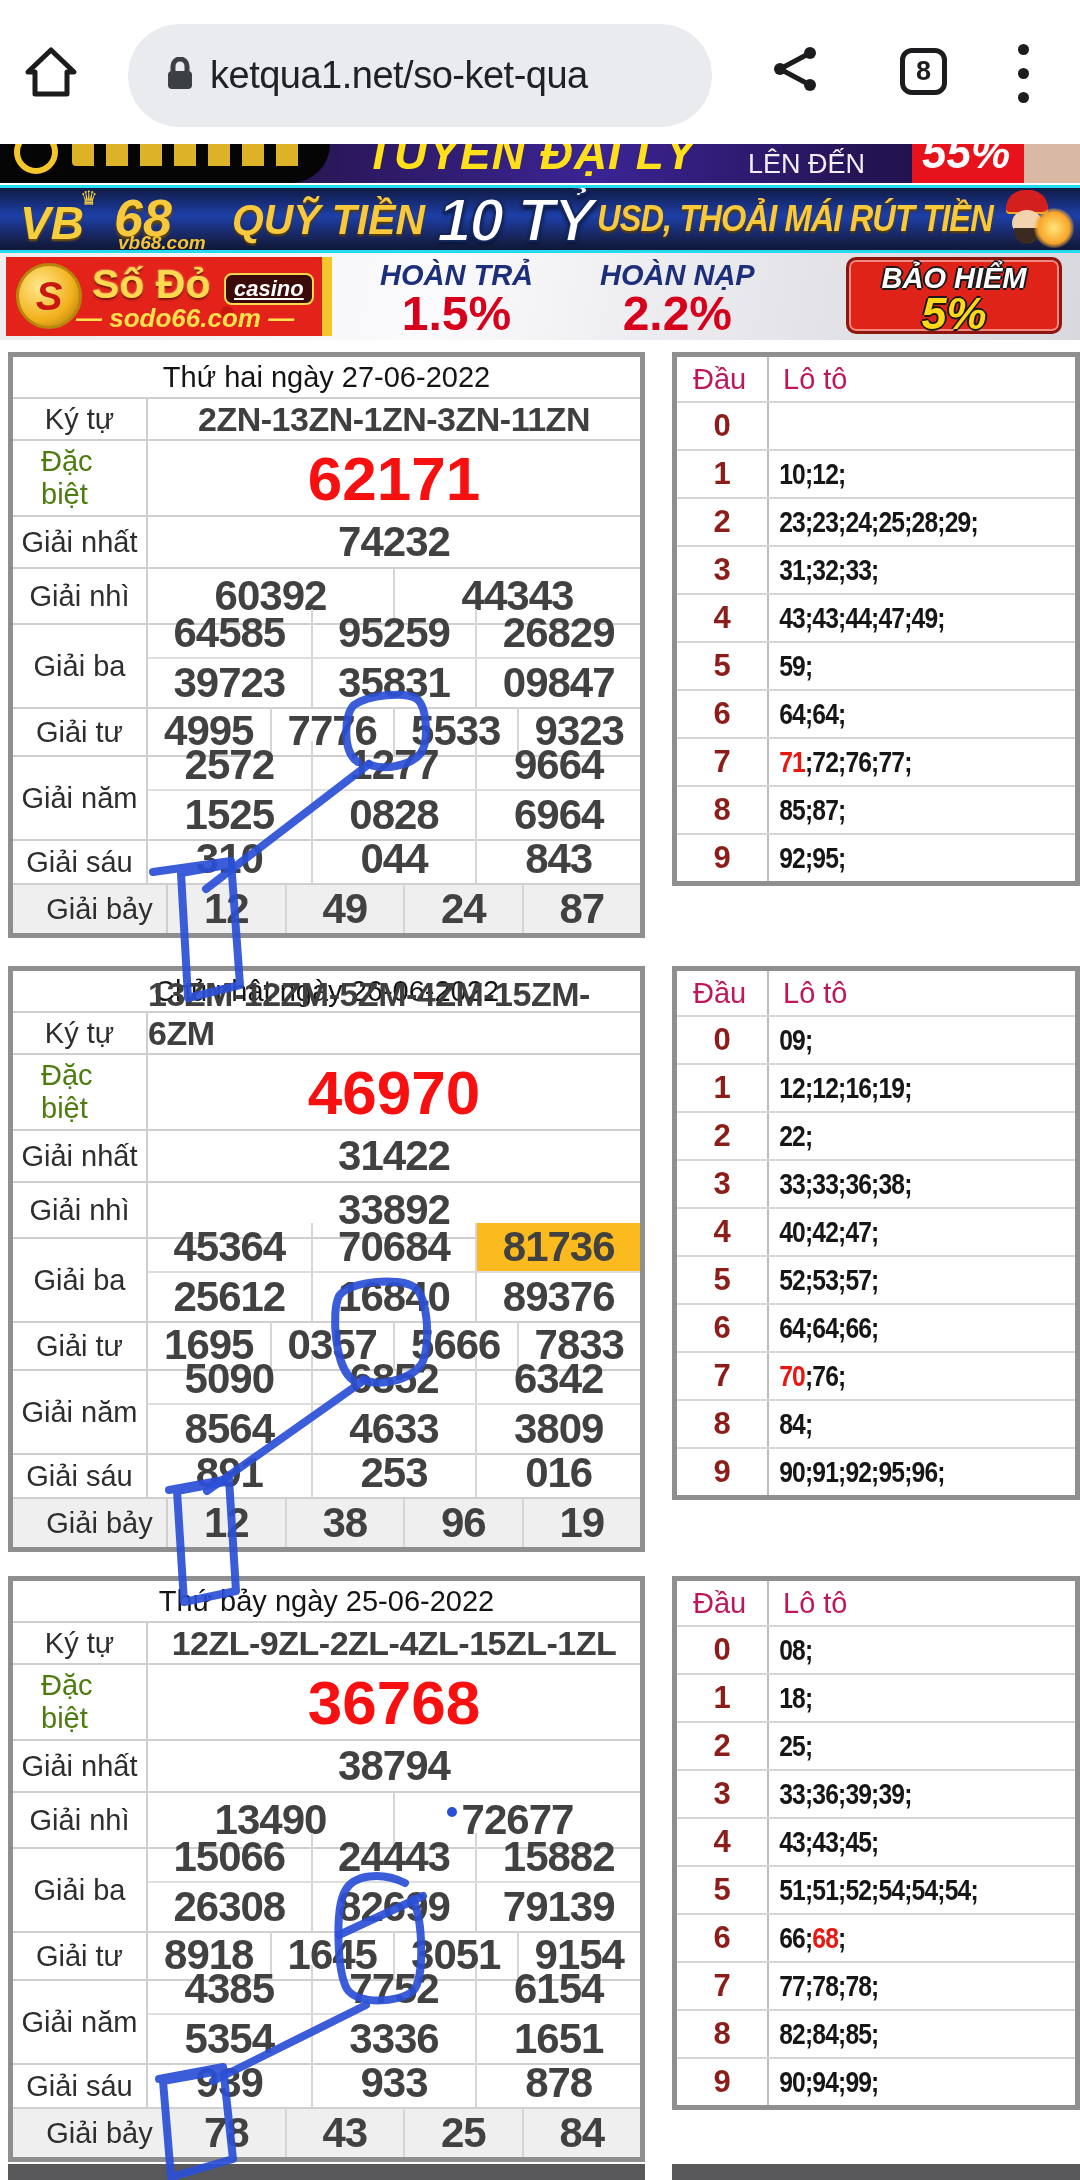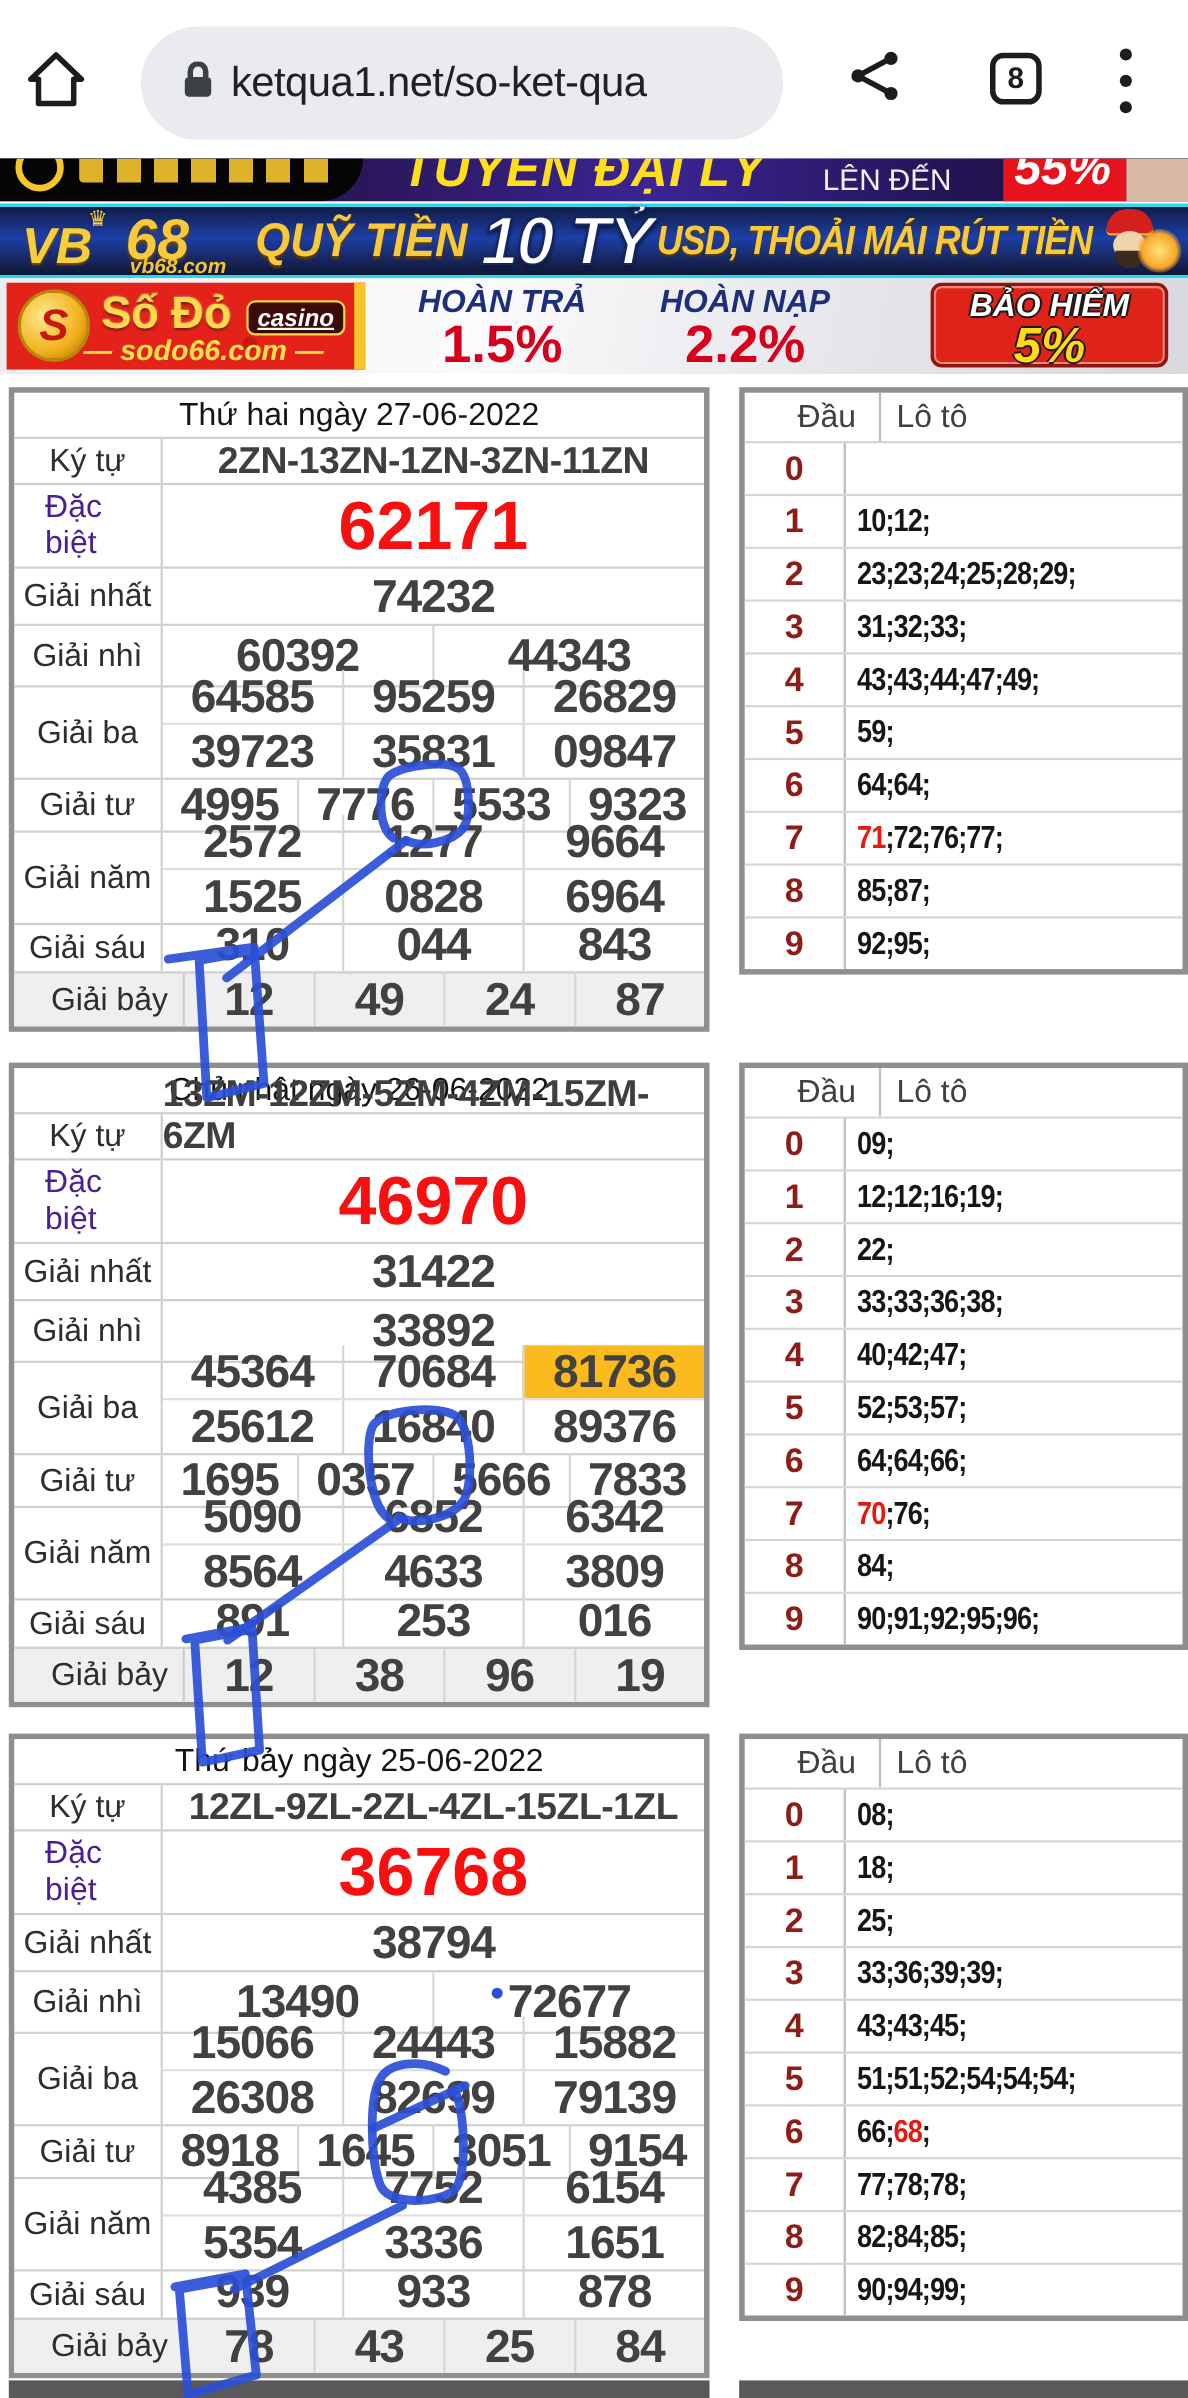--- a/index.html
+++ b/index.html
@@ -90,35 +90,35 @@
   .sd-b2{font-size:45px;font-weight:900;font-style:italic;color:#ffd818;line-height:.85;
          text-shadow:-2px 0 #1a1a1a,2px 0 #1a1a1a,0 -2px #1a1a1a,0 2px #1a1a1a;}
 
   
   .ltable{position:absolute;left:8px;width:637px;background:#fff;border:5px solid #8f8f8f;box-sizing:border-box;}
   .lrow{display:flex;box-sizing:border-box;}
   .lrow + .lrow{border-top:2px solid #cfcfcf;}
   .title-row{align-items:center;justify-content:center;font-size:29px;color:#141414;}
   .lab{flex:0 0 135px;display:flex;align-items:center;justify-content:center;
        font-size:29px;color:#2e2e2e;border-right:2px solid #cfcfcf;box-sizing:border-box;}
-  .lab-red{color:#4c1d95;padding-left:28px;}
+  .lab-red{color:#4d7c0f;padding-left:28px;}
   .varea{flex:1;display:flex;flex-direction:column;min-width:0;justify-content:flex-end;}
   .sub{flex:1;display:flex;min-width:0;}
   .sub + .sub{border-top:2px solid #dedede;}
   .cell{flex:1;display:flex;align-items:center;justify-content:center;
         font-weight:bold;font-size:42px;color:#414141;letter-spacing:-1px;min-width:0;}
   .cell + .cell{border-left:2px solid #d6d6d6;}
   .kytu-val{font-size:34px;font-weight:bold;color:#3f3f3f;letter-spacing:-0.5px;}
   .db-val{font-size:62px;color:#f80f0f;letter-spacing:0;}
   .bay-row{background:#efefef;padding-left:20px;}
   .hl{background:#fbba1e;}
 
   
   .rtable{position:absolute;left:672px;width:408px;background:#fff;border:5px solid #8f8f8f;box-sizing:border-box;}
-  .rhead{display:flex;height:44px;font-size:29px;color:#404040;margin-left:32px;}
+  .rhead{display:flex;height:44px;font-size:29px;color:#be185d;}
   .rhead .hdau{flex:0 0 92px;display:flex;align-items:center;padding-left:16px;
                border-right:2px solid #bdbdbd;box-sizing:border-box;}
   .rhead .hloto{flex:1;display:flex;align-items:center;padding-left:14px;}
   .rrow{display:flex;height:46px;border-top:2px solid #d6d6d6;}
   .rdigit{flex:0 0 92px;display:flex;align-items:center;justify-content:center;
           font-weight:bold;font-size:31px;color:#8c1d18;border-right:2px solid #bdbdbd;box-sizing:border-box;}
   .rnums{flex:1;display:flex;align-items:center;padding-left:12px;font-weight:bold;font-size:29px;
          color:#161616;white-space:nowrap;letter-spacing:-1px;transform:scaleX(.85);transform-origin:left center;}
   .rnums .red{color:#e8170f;}
 

